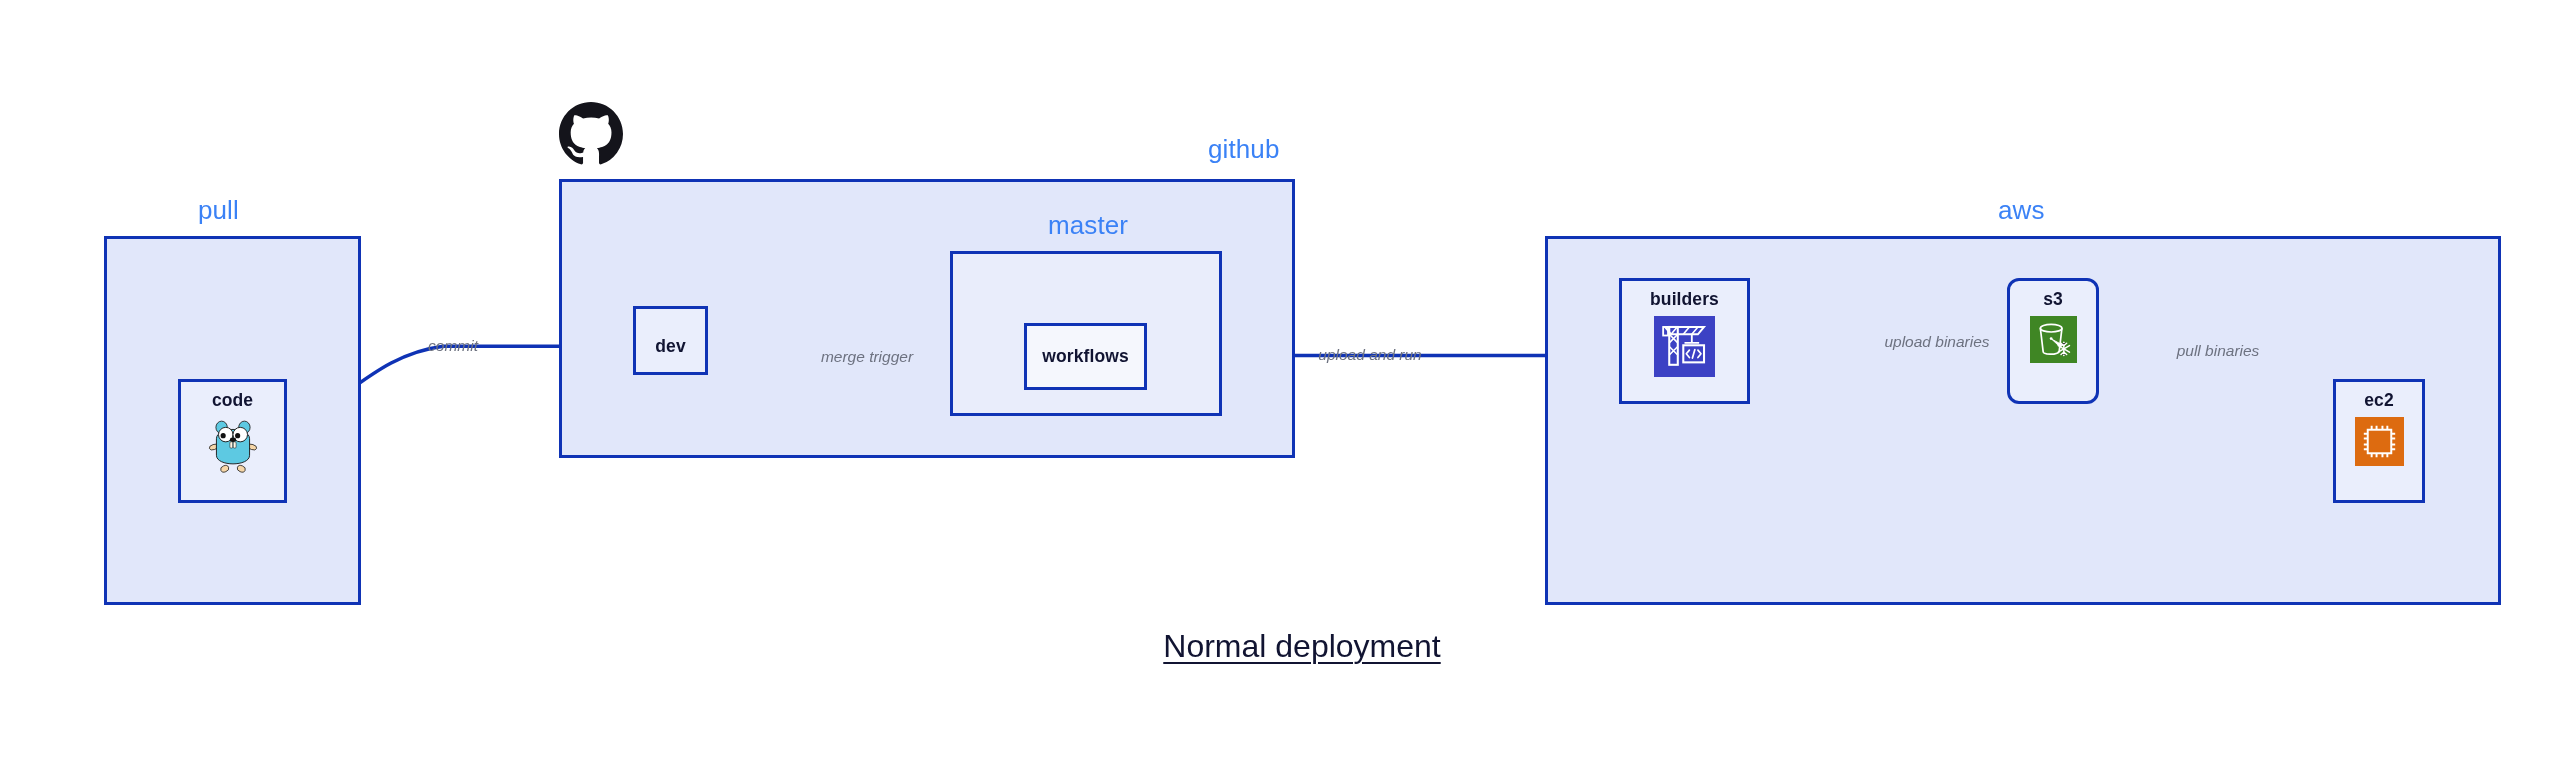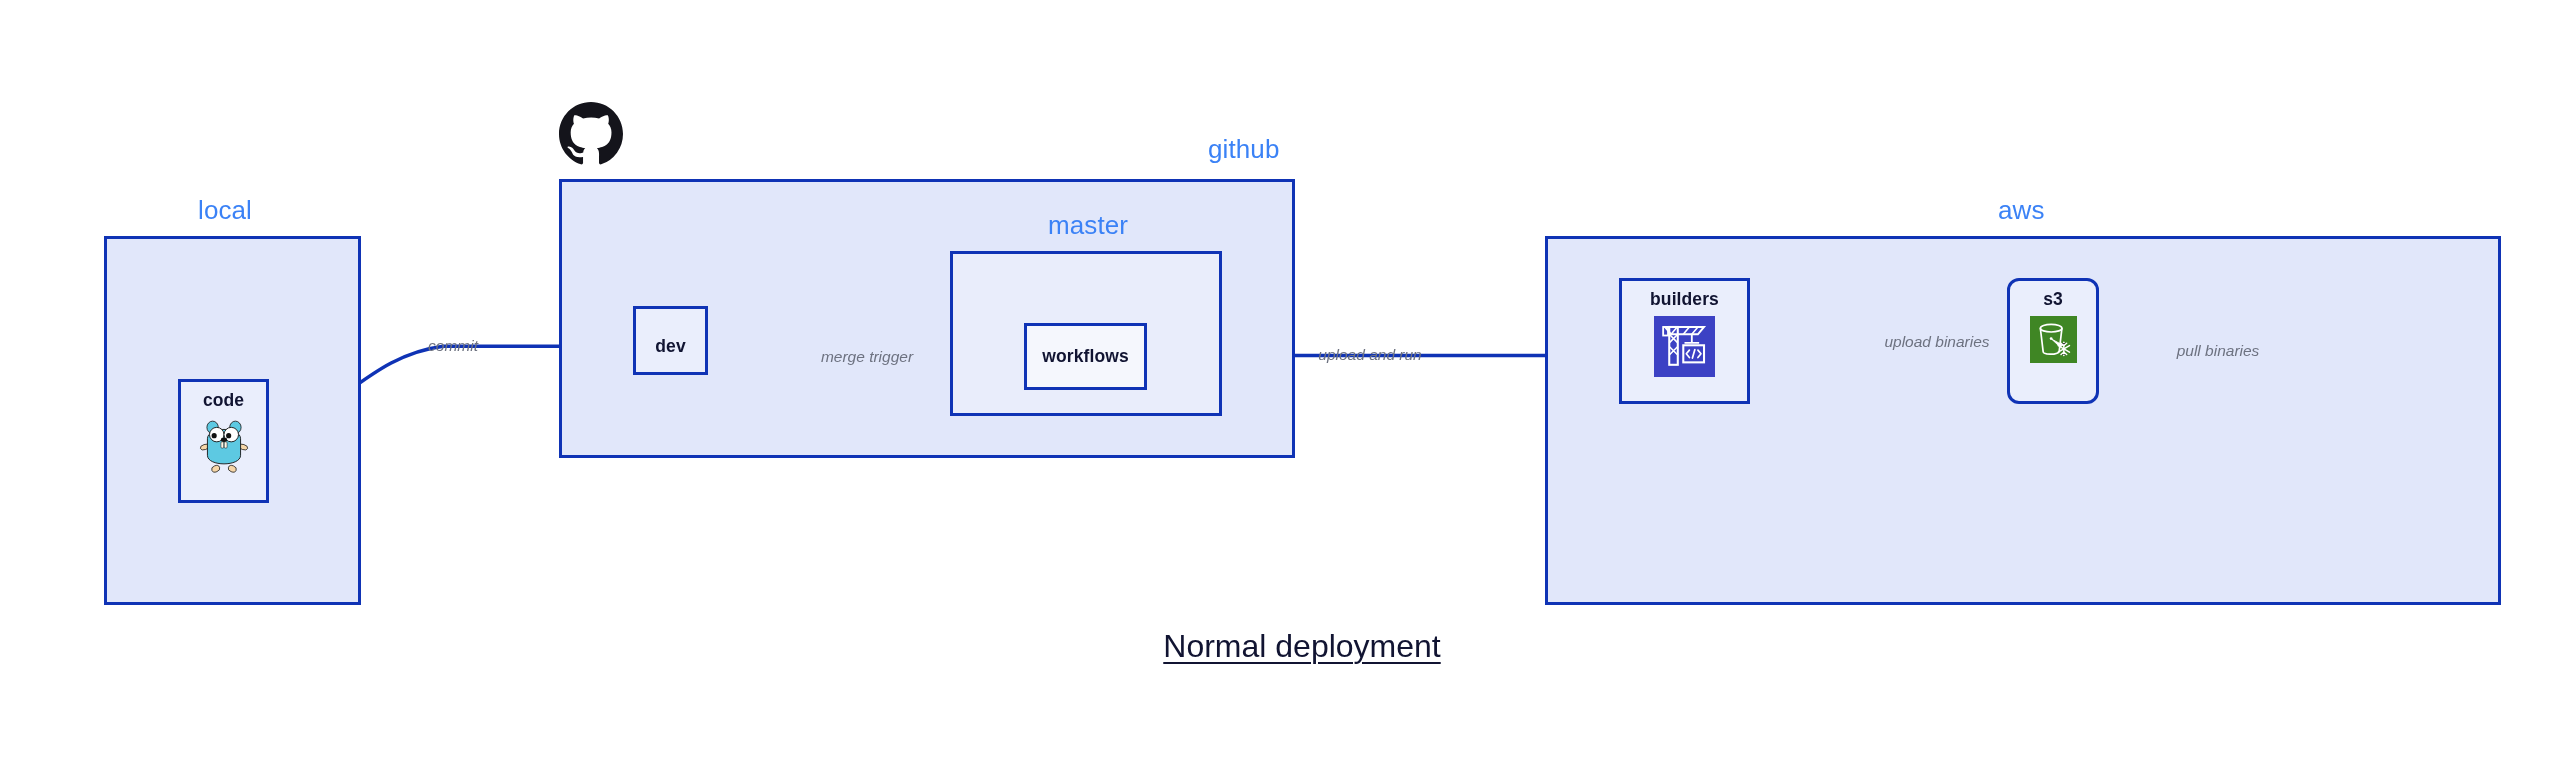--- a/index.html
+++ b/index.html
@@ -136,21 +136,21 @@
       <path d="M 3402 663 L 3865 663" fill="none" stroke="#0f33b5" stroke-width="7" marker-end="url(#arrowhead)"></path>
     </g>
 
     <g>
       <path d="M 4077 663 C 4180 660, 4240 680, 4295 700" fill="none" stroke="#0f33b5" stroke-width="7"></path>
       <path d="M 4320 705 C 4400 740, 4460 790, 4512 840" fill="none" stroke="#0f33b5" stroke-width="7" marker-end="url(#arrowhead)"></path>
     </g>
   </svg>
 
   <div class="group" style="left:104px; top:236px; width:257px; height:369px;"></div>
-  <div class="group-label" style="left:198px; top:197px;">local</div>
+  <div class="group-label" style="left:198px; top:197px;">pull</div>
 
   <div class="group" style="left:559px; top:179px; width:736px; height:279px;"></div>
   <div class="group-label" style="left:1208px; top:136px;">github</div>
 
   <div id="github-mark">
     <svg width="64" height="64" viewBox="0 0 16 16" xmlns="http://www.w3.org/2000/svg">
       <path fill="#14141b" d="M8 0C3.58 0 0 3.58 0 8c0 3.54 2.29 6.53 5.47 7.59.4.07.55-.17.55-.38
         0-.19-.01-.82-.01-1.49-2.01.37-2.53-.49-2.69-.94-.09-.23-.48-.94-.82-1.13-.28-.15-.68-.52-.01-.53.63-.01
         1.08.58 1.23.82.72 1.21 1.87.87 2.33.66.07-.52.28-.87.51-1.07-1.78-.2-3.64-.89-3.64-3.95
         0-.87.31-1.59.82-2.15-.08-.2-.36-1.02.08-2.12 0 0 .67-.21 2.2.82.64-.18 1.32-.27
@@ -159,21 +159,21 @@
         .21.15.46.55.38A8.01 8.01 0 0 0 16 8c0-4.42-3.58-8-8-8z"></path>
     </svg>
   </div>
 
   <div class="group nested" style="left:950px; top:251px; width:272px; height:165px;"></div>
   <div class="group-label" style="left:1048px; top:212px;text-align:right;">master</div>
 
   <div class="group" style="left:1545px; top:236px; width:956px; height:369px;"></div>
   <div class="group-label" style="left:1998px; top:197px;">aws</div>
 
-  <div class="node" style="left:178px; top:379px; width:91px; height:124px;">
+  <div class="node" style="left:178px; top:379px; width:109px; height:124px;">
     <div class="node-label">code</div>
     <div class="node-icon">
       <svg width="52" height="58" viewBox="0 0 100 112" xmlns="http://www.w3.org/2000/svg">
 
         <ellipse cx="28" cy="20" rx="11" ry="12" fill="#5dc9e2" stroke="#1a1a1a" stroke-width="1.6"></ellipse>
         <ellipse cx="72" cy="20" rx="11" ry="12" fill="#5dc9e2" stroke="#1a1a1a" stroke-width="1.6"></ellipse>
 
         <ellipse cx="13" cy="58" rx="9" ry="5" fill="#f6d6a8" stroke="#1a1a1a" stroke-width="1.4" transform="rotate(-18 13 58)"></ellipse>
         <ellipse cx="87" cy="58" rx="9" ry="5" fill="#f6d6a8" stroke="#1a1a1a" stroke-width="1.4" transform="rotate(18 87 58)"></ellipse>
 
@@ -241,20 +241,37 @@
           <path d="M72 56 L72 84"></path>
           <path d="M60 63 L84 77"></path>
           <path d="M84 63 L60 77"></path>
           <path d="M66 58 L72 63 L78 58"></path>
           <path d="M66 82 L72 77 L78 82"></path>
         </g>
       </svg>
     </div>
   </div>
 
+  <div class="node" style="left:2333px; top:379px; width:92px; height:124px;">
+    <div class="node-label">ec2</div>
+    <div class="node-icon">
+      <svg width="49" height="49" viewBox="0 0 100 100" xmlns="http://www.w3.org/2000/svg">
+        <rect x="0" y="0" width="100" height="100" fill="#dd6b10"></rect>
+
+        <rect x="26" y="26" width="48" height="48" fill="none" stroke="#ffffff" stroke-width="4"></rect>
+
+        <g stroke="#ffffff" stroke-width="4" stroke-linecap="butt">
+          <path d="M34 18 L34 26 M44 18 L44 26 M56 18 L56 26 M66 18 L66 26"></path>
+          <path d="M34 74 L34 82 M44 74 L44 82 M56 74 L56 82 M66 74 L66 82"></path>
+          <path d="M18 34 L26 34 M18 44 L26 44 M18 56 L26 56 M18 66 L26 66"></path>
+          <path d="M74 34 L82 34 M74 44 L82 44 M74 56 L82 56 M74 66 L82 66"></path>
+        </g>
+      </svg>
+    </div>
+  </div>
 
   <div class="edge-label" style="left:453px; top:346px;text-align:center;">commit</div>
 
   <div class="edge-label" style="left:867px; top:357px;text-align:center;">merge trigger</div>
 
   <div class="edge-label" style="left:1370px; top:355px;">upload and run</div>
 
   <div class="edge-label" style="left:1937px; top:342px;">upload binaries</div>
 
   <div class="edge-label" style="left:2218px; top:351px;font-style:italic;">pull binaries</div>

